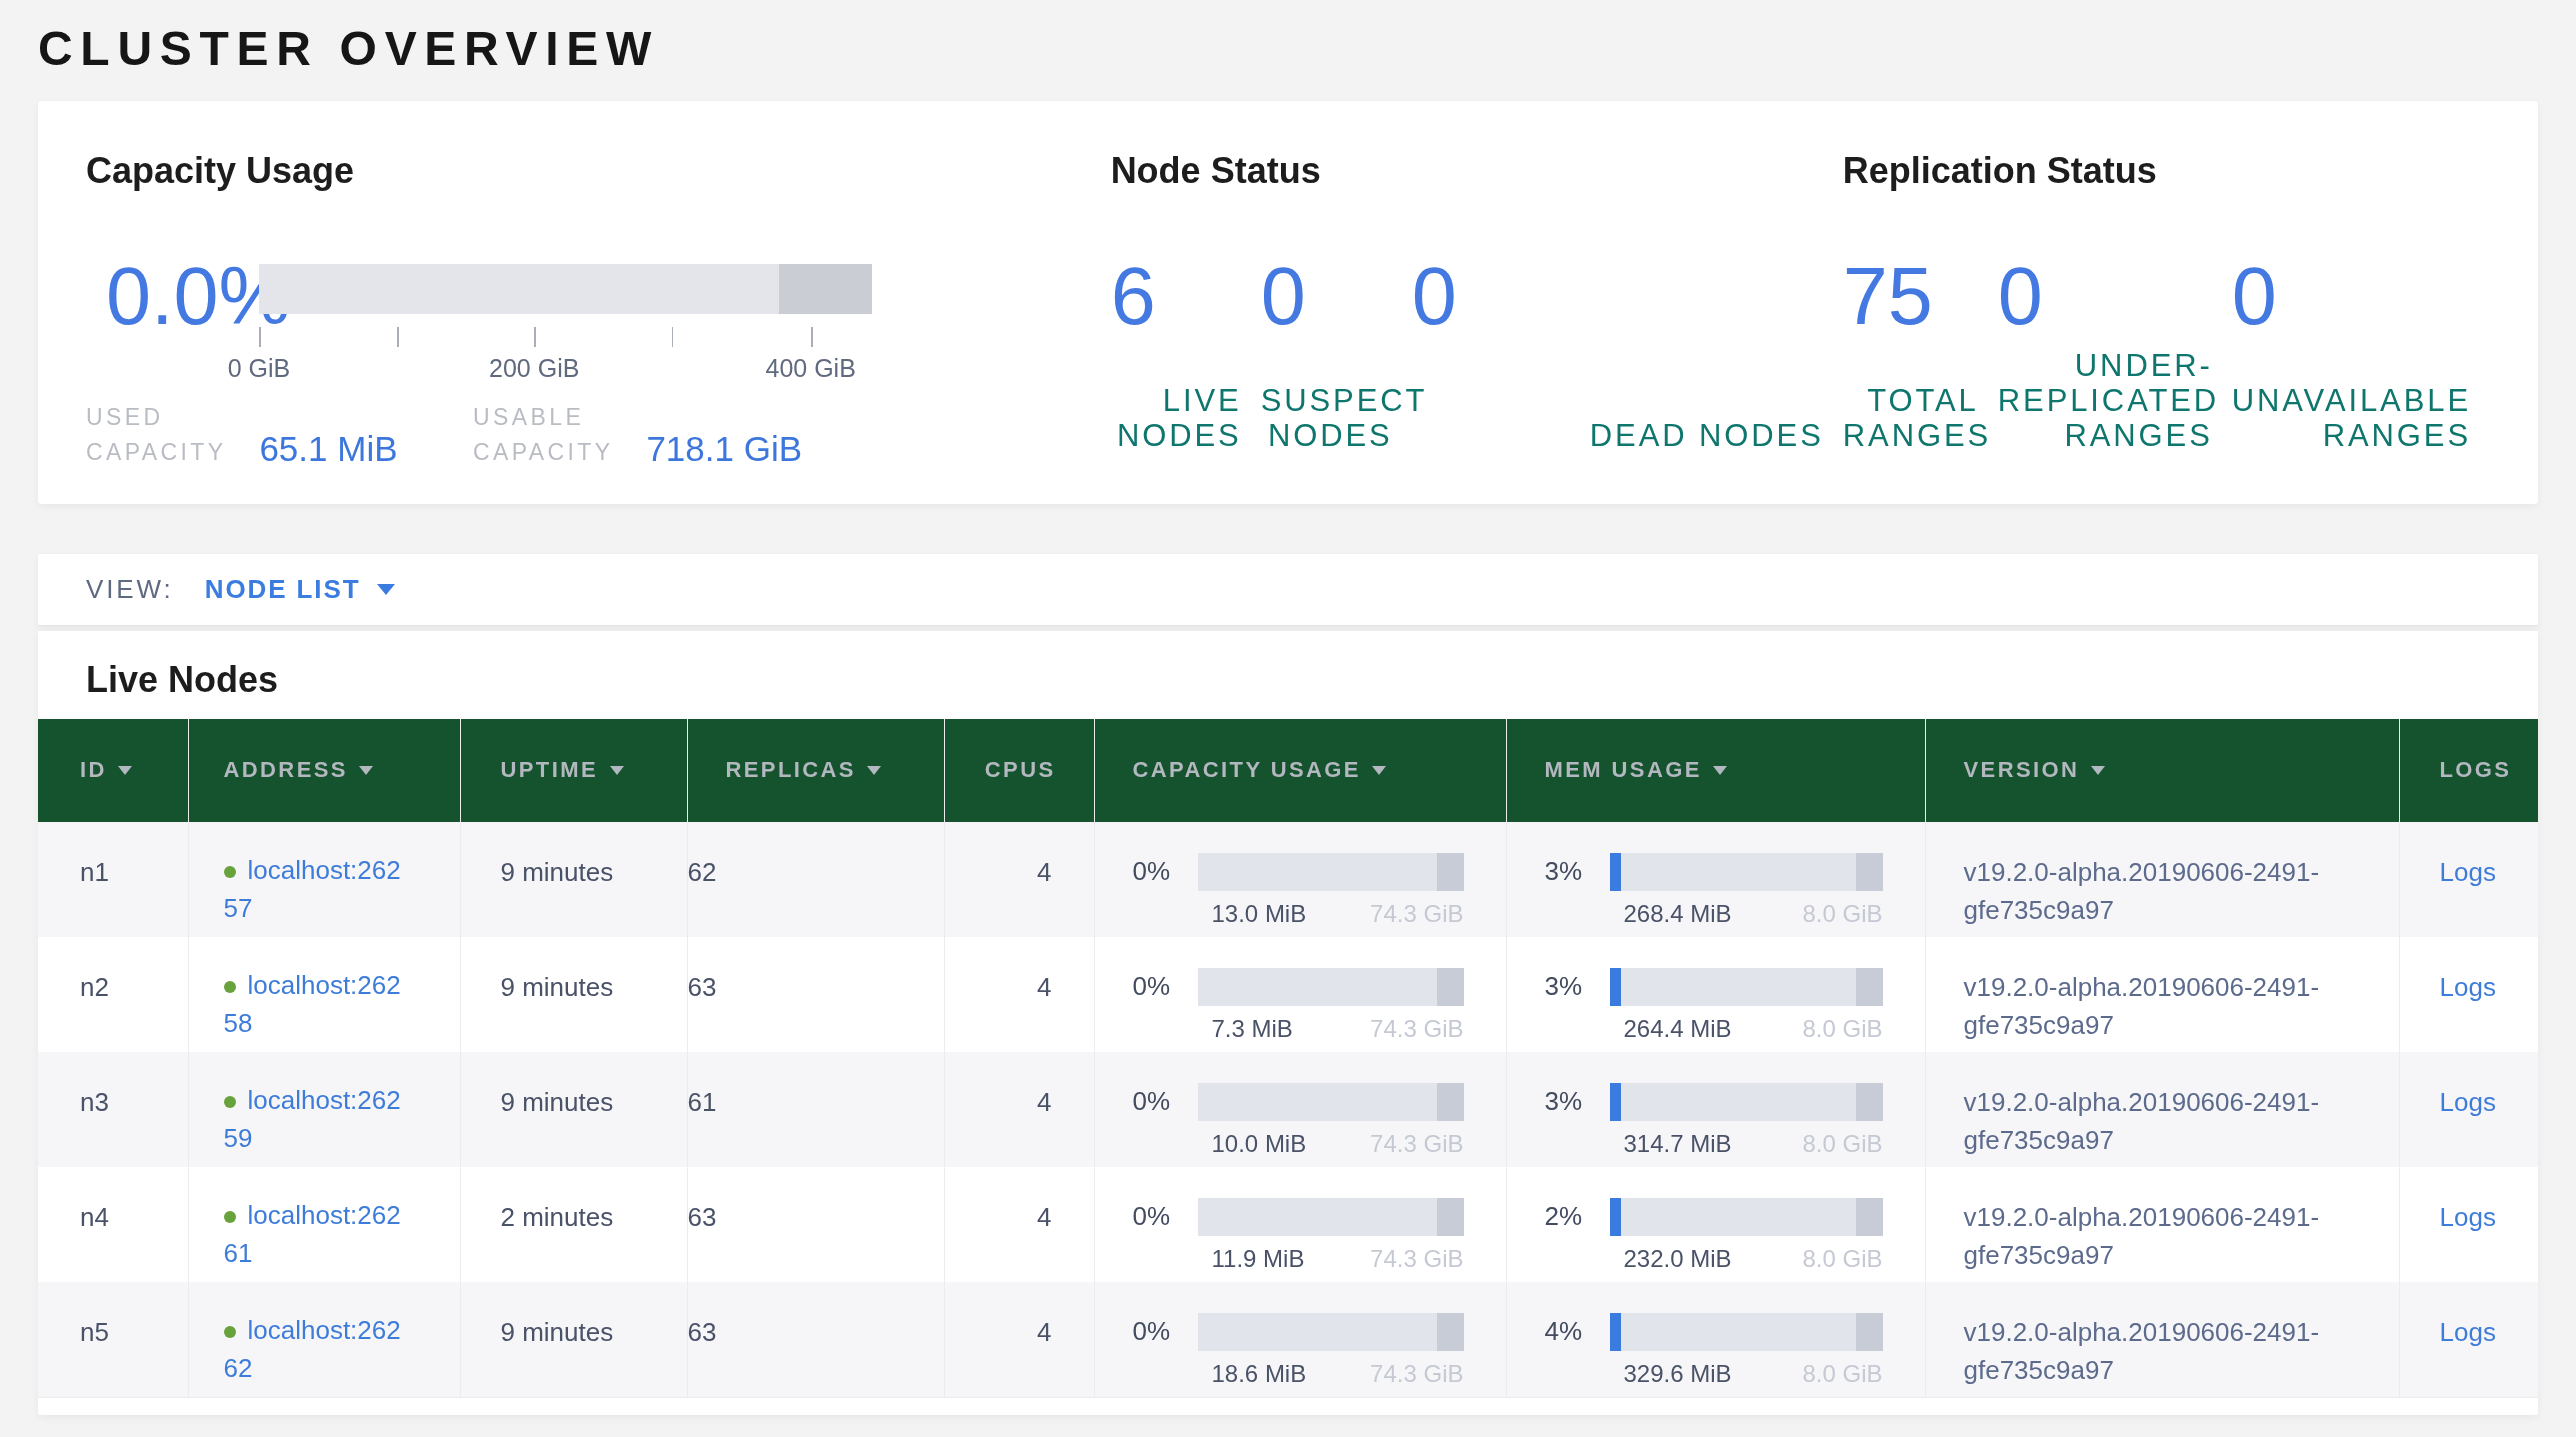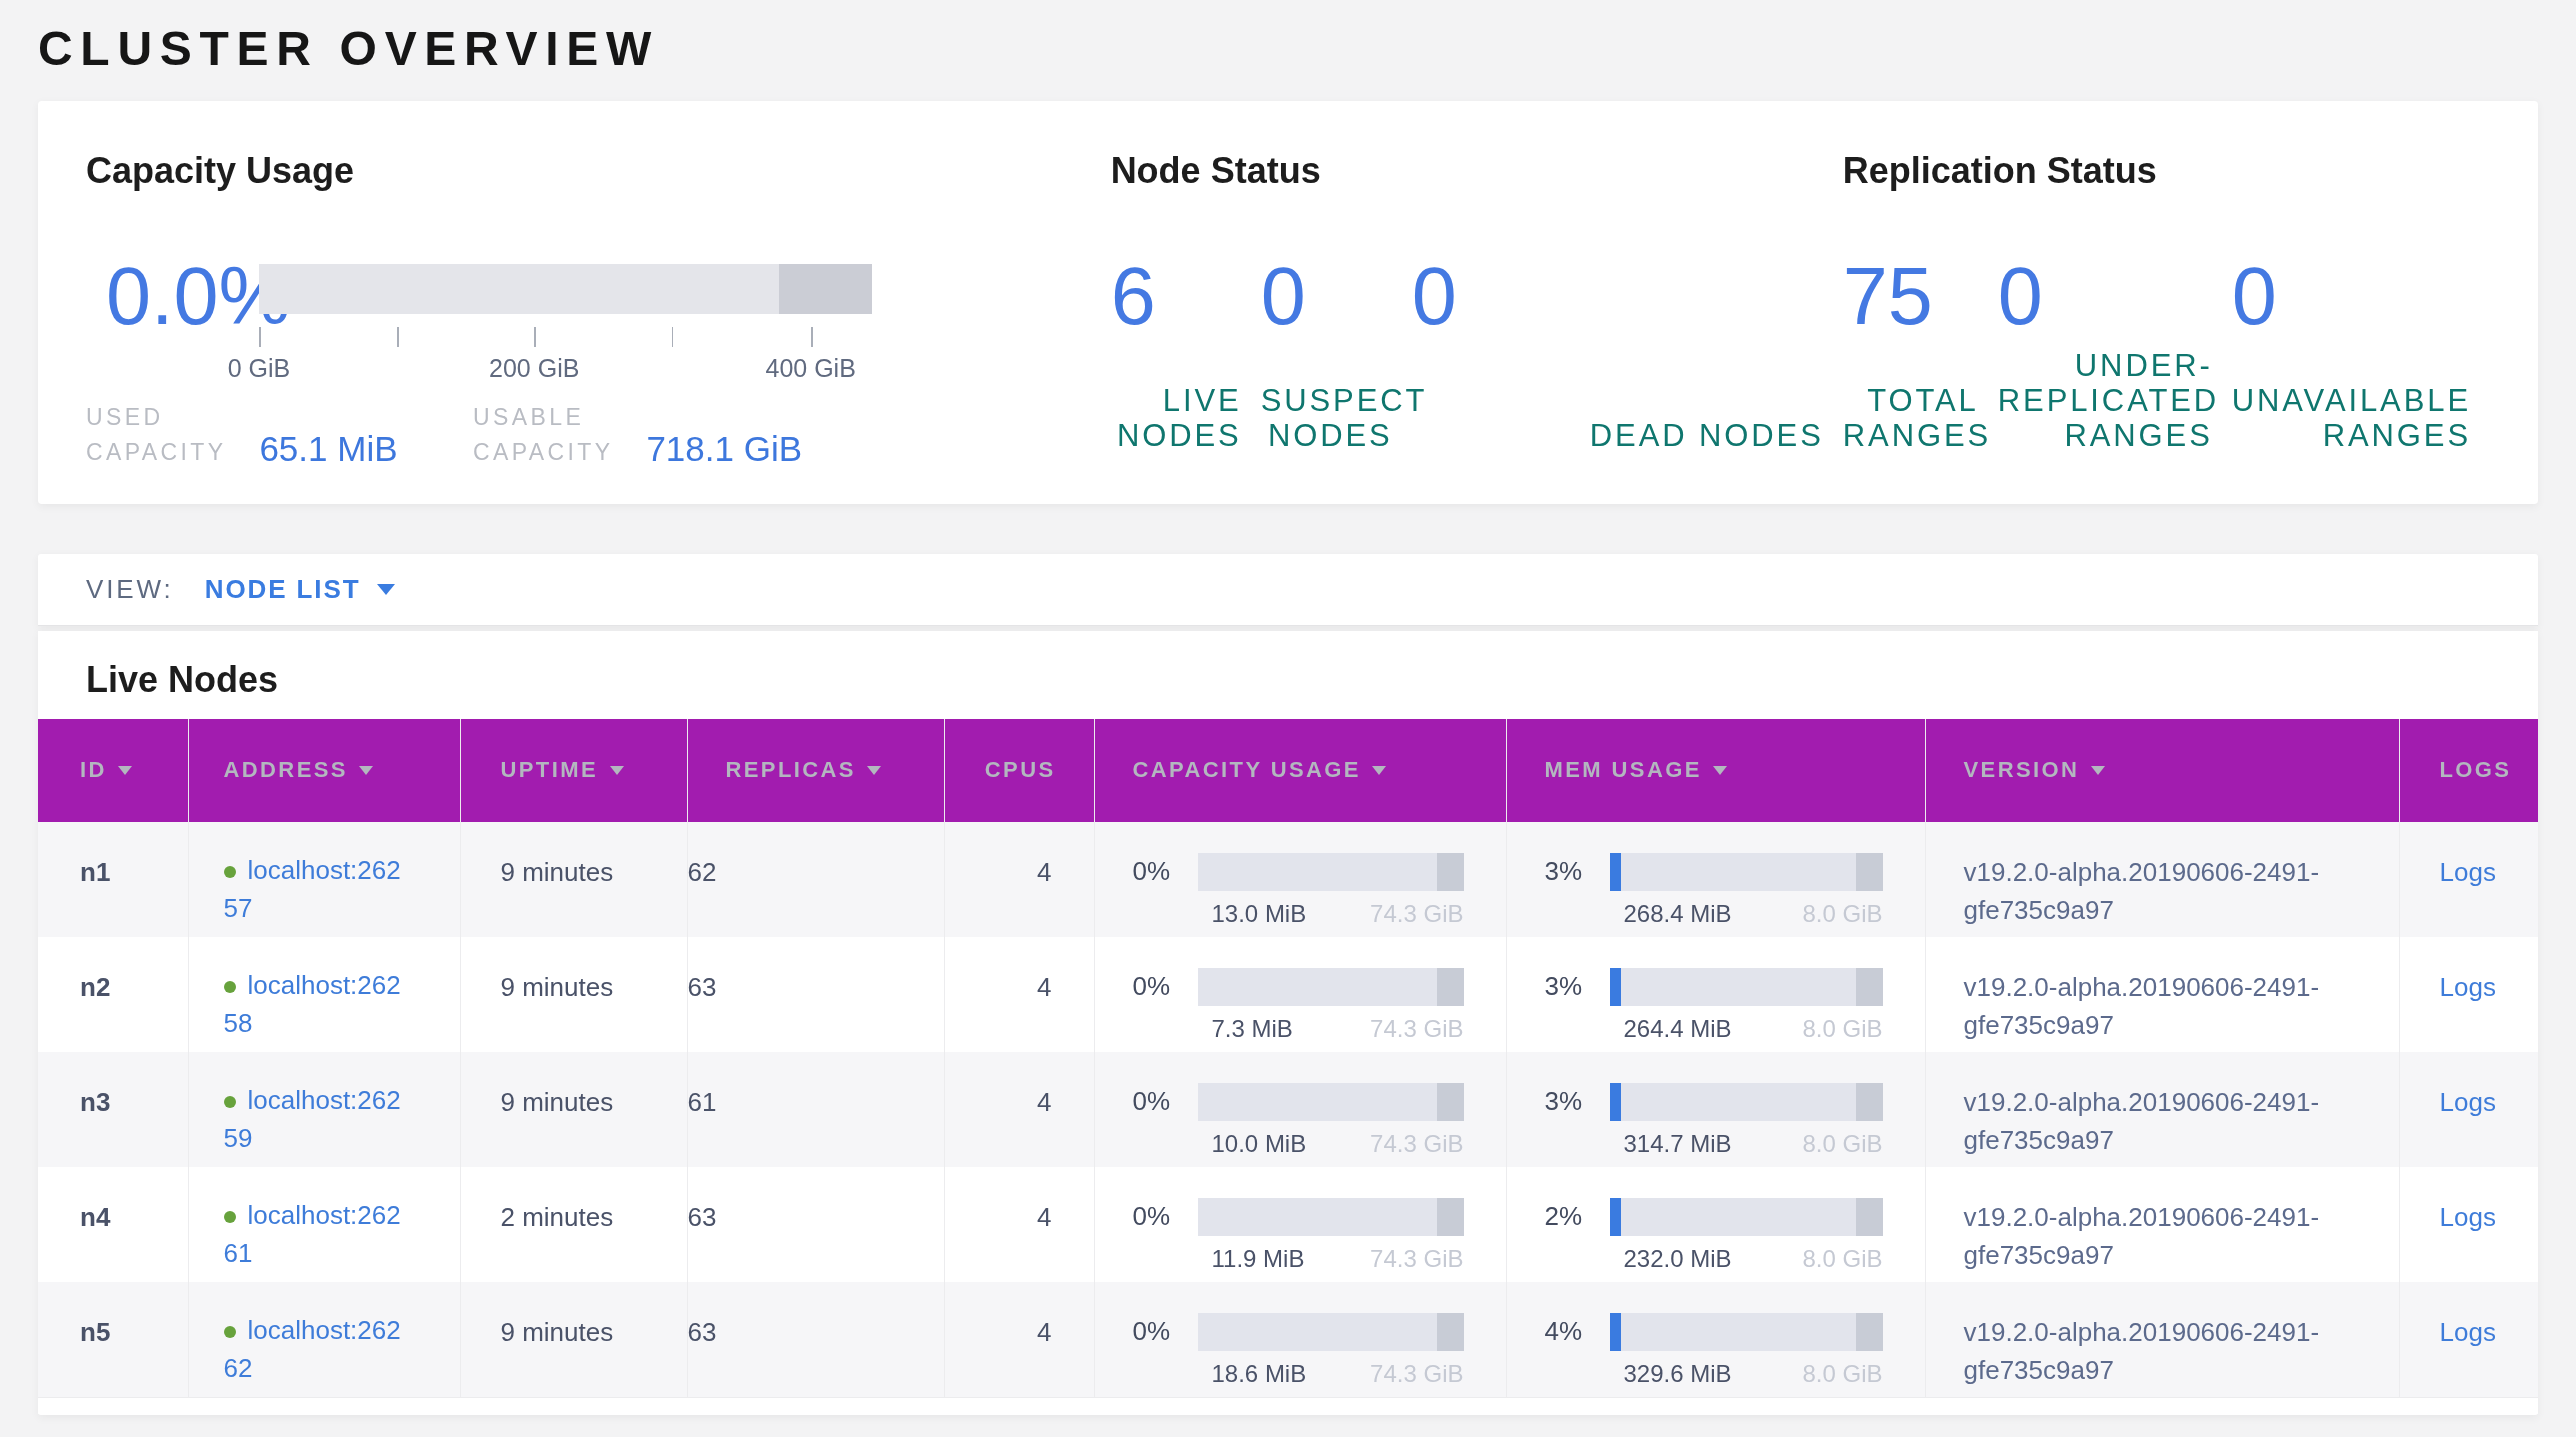--- a/index.html
+++ b/index.html
@@ -85,21 +85,21 @@
   .nodes-panel h2 { padding:27px 0 0 48px; font-size:36px; line-height:44px; font-weight:700; color:#1d1d1d; }
 
   table.nodes { width:100%; margin-top:17px; border-collapse:collapse; table-layout:fixed; }
   col.c-id{width:150px} col.c-addr{width:272px} col.c-up{width:227px}
   col.c-rep{width:257px} col.c-cpu{width:150px} col.c-cap{width:412px}
   col.c-mem{width:419px} col.c-ver{width:474px} col.c-logs{width:auto}
 
   thead th {
     height:103px; font-size:22px; font-weight:700; letter-spacing:2.4px;
     color:#b3b7bf; text-align:left; vertical-align:middle;
-    border-left:1.9px solid #ececee; background:#a21caf;
+    border-left:1.9px solid #ececee; background:#14532d;
   }
   thead th:first-child { border-left:none; }
   th .sort-caret {
     display:inline-block; width:0; height:0; margin-left:11.5px;
     border-left:7.7px solid transparent; border-right:7.7px solid transparent;
     border-top:9.6px solid #b3b7bf; vertical-align:1.9px;
   }
   th.h-id { padding-left:42px; }
   th.h-addr { padding-left:35px; }
   th.h-up { padding-left:40px; }
@@ -108,21 +108,21 @@
   th.h-cap, th.h-mem { padding-left:38px; }
   th.h-ver { padding-left:38px; }
   th.h-logs { padding-left:40px; }
 
   tbody tr { height:115px; }
   tbody tr:nth-child(odd) td { background:#f6f6f8; }
   tbody tr:nth-child(even) td { background:#ffffff; }
   tbody td { border-left:1.9px solid #ececee; vertical-align:top; font-size:26px; color:#4a5268; }
   tbody td:first-child { border-left:none; }
 
-  td.c-id { padding:35px 0 0 42px;font-weight:bold; }
+  td.c-id { padding:35px 0 0 42px; }
   td.c-addr { padding:29px 0 0 35px; }
   .addr-inner { width:188px; word-break:break-all; line-height:38px; }
   .live-dot { display:inline-block; width:12.5px; height:12.5px; border-radius:50%; background:#67a23c; margin-right:11.5px; vertical-align:middle; }
   a.addr-link, a.logs-link { color:#3e7cd9; text-decoration:none; }
   td.c-up { padding:35px 0 0 40px; }
   td.c-rep { padding:35px 46px 0 0; text-align:left; }
   td.c-cpu { padding:35px 42px 0 0; text-align:right; }
 
   td.c-cap .usage { padding:31px 42px 0 38px; }
   td.c-mem .usage { padding:31px 42px 0 38px; }

